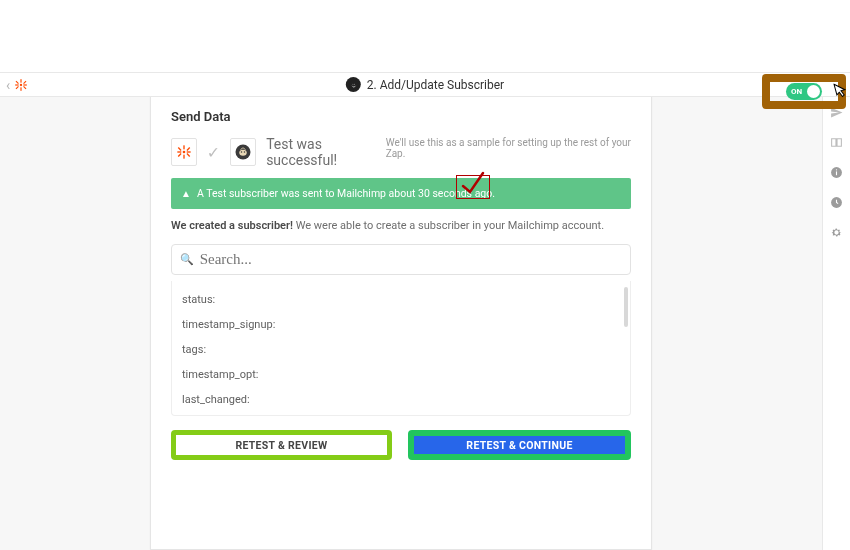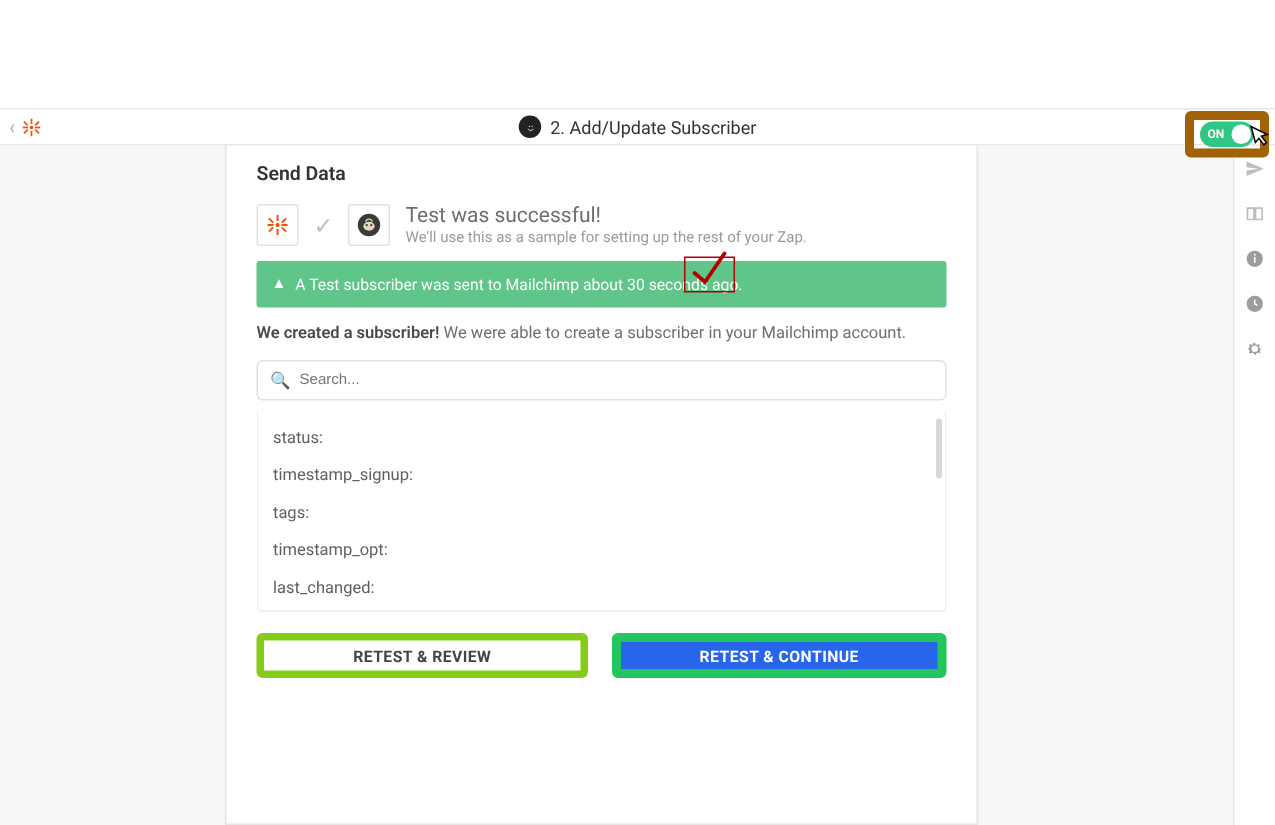--- a/index.html
+++ b/index.html
@@ -13,21 +13,21 @@
   .back-arrow { margin-left: 6px; margin-right: 2px; color: #b6b6b6; font-size: 14px; }
   .topbar-logo { width: 14px; height: 14px; margin-left: 2px; }
   .topbar-center { position: absolute; left: 50%; transform: translateX(-50%); display: flex; align-items: center; gap: 6px; }
   .round-icon {
     width: 15px; height: 15px; border-radius: 50%; background: #222; display: flex; align-items: center; justify-content: center;
   }
   .step-title { font-weight: 400; font-size: 12px; color: #333; }
 
   .toggle-wrap {
     position: absolute; right: 4px; top: 74px; z-index: 20;
-    border: 6px solid #a16207; border-radius: 4px; padding: 1px 4px;
+    border: 8px solid #a16207; border-radius: 4px; padding: 1px 16px;
   }
   .toggle {
     width: 36px; height: 17px; background: #2fc783; border-radius: 9px; position: relative;
     display: flex; align-items: center;
   }
   .toggle-label { color: #fff; font-size: 8px; font-weight: 700; margin-left: 5px; }
   .toggle-knob { position: absolute; right: 2px; width: 13px; height: 13px; background: #fff; border-radius: 50%; }
   .cursor {
     position: absolute; right: 2px; top: 82px; z-index: 30; font-size: 14px; color: #000;
     transform: rotate(-15deg);
@@ -51,21 +51,21 @@
     box-shadow: 0 0 2px rgba(0,0,0,0.04);
   }
   .section-title { font-weight: 600; font-size: 13px; color: #333; margin-bottom: 12px; }
 
   .test-row { display: flex; align-items: center; gap: 8px; margin-bottom: 10px; }
   .sq {
     width: 28px; height: 28px; border: 1px solid #e2e2e2; border-radius: 2px;
     display: flex; align-items: center; justify-content: center; background: #fff;
   }
   .check-gray { color: #bfbfbf; font-size: 16px; margin: 0 2px; }
-  .test-text-col { display: flex; flex-direction: column; margin-left: 2px; }
+  .test-text-col { display: flex; margin-left: 2px; }
   .test-success { font-size: 14px; color: #6e6e6e; font-weight: 400; }
   .test-sub { font-size: 10px; color: #9a9a9a; margin-top: 1px; }
 
   .alert {
     background: #5fc588; color: #fff; font-size: 10.5px; padding: 9px 10px;
     border-radius: 2px; display: flex; align-items: center; gap: 6px; margin-bottom: 10px;
     position: relative;
   }
   .alert-icon { font-size: 10px; }
 
@@ -78,21 +78,21 @@
   }
 
   .created-line { font-size: 11px; color: #6e6e6e; margin-bottom: 12px; }
   .created-line b { color: #4a4a4a; font-weight: 600; }
 
   .search-wrap {
     border: 1px solid #e2e2e2; border-radius: 4px; padding: 6px 8px;
     display: flex; align-items: center; gap: 6px; margin-bottom: 6px;
   }
   .search-wrap input {
-    border: none; outline: none; width: 100%; font-size: 10px; color: #999; background: transparent;
+    border: none; outline: none; width: 100%; font-size: 15px; color: #999; background: transparent; font-family: Liberation Serif, serif;
   }
   .search-icon { color: #bbb; font-size: 11px; }
 
   .fields {
     border: 1px solid #eee; border-top: none; border-radius: 0 0 4px 4px; padding: 6px 0;
     position: relative; max-height: 135px; overflow: hidden;
   }
   .field-row { font-size: 11px; color: #5f5f5f; padding: 6px 10px; }
   .scroll-ind {
     position: absolute; right: 2px; top: 6px; width: 4px; height: 40px; background: #d8d8d8; border-radius: 2px;

